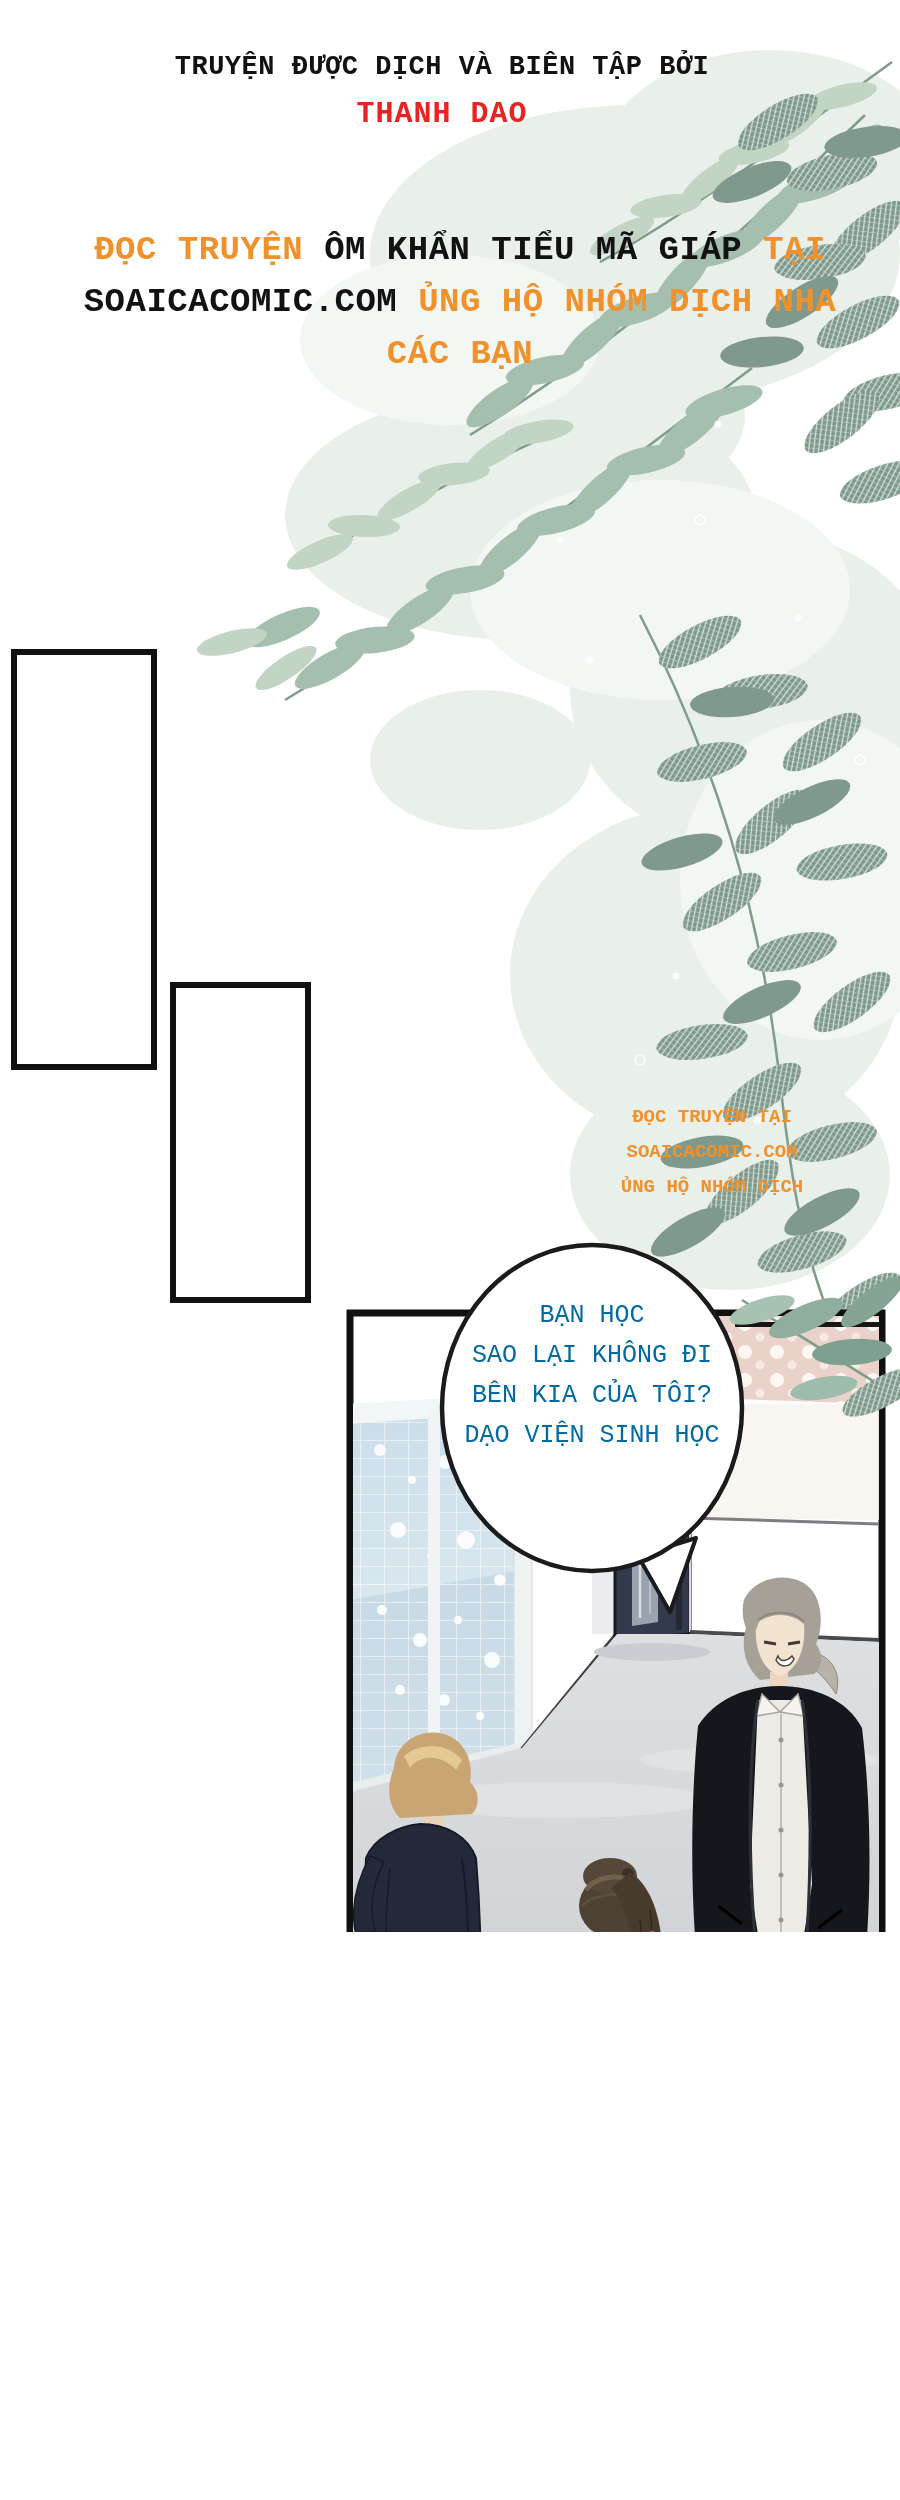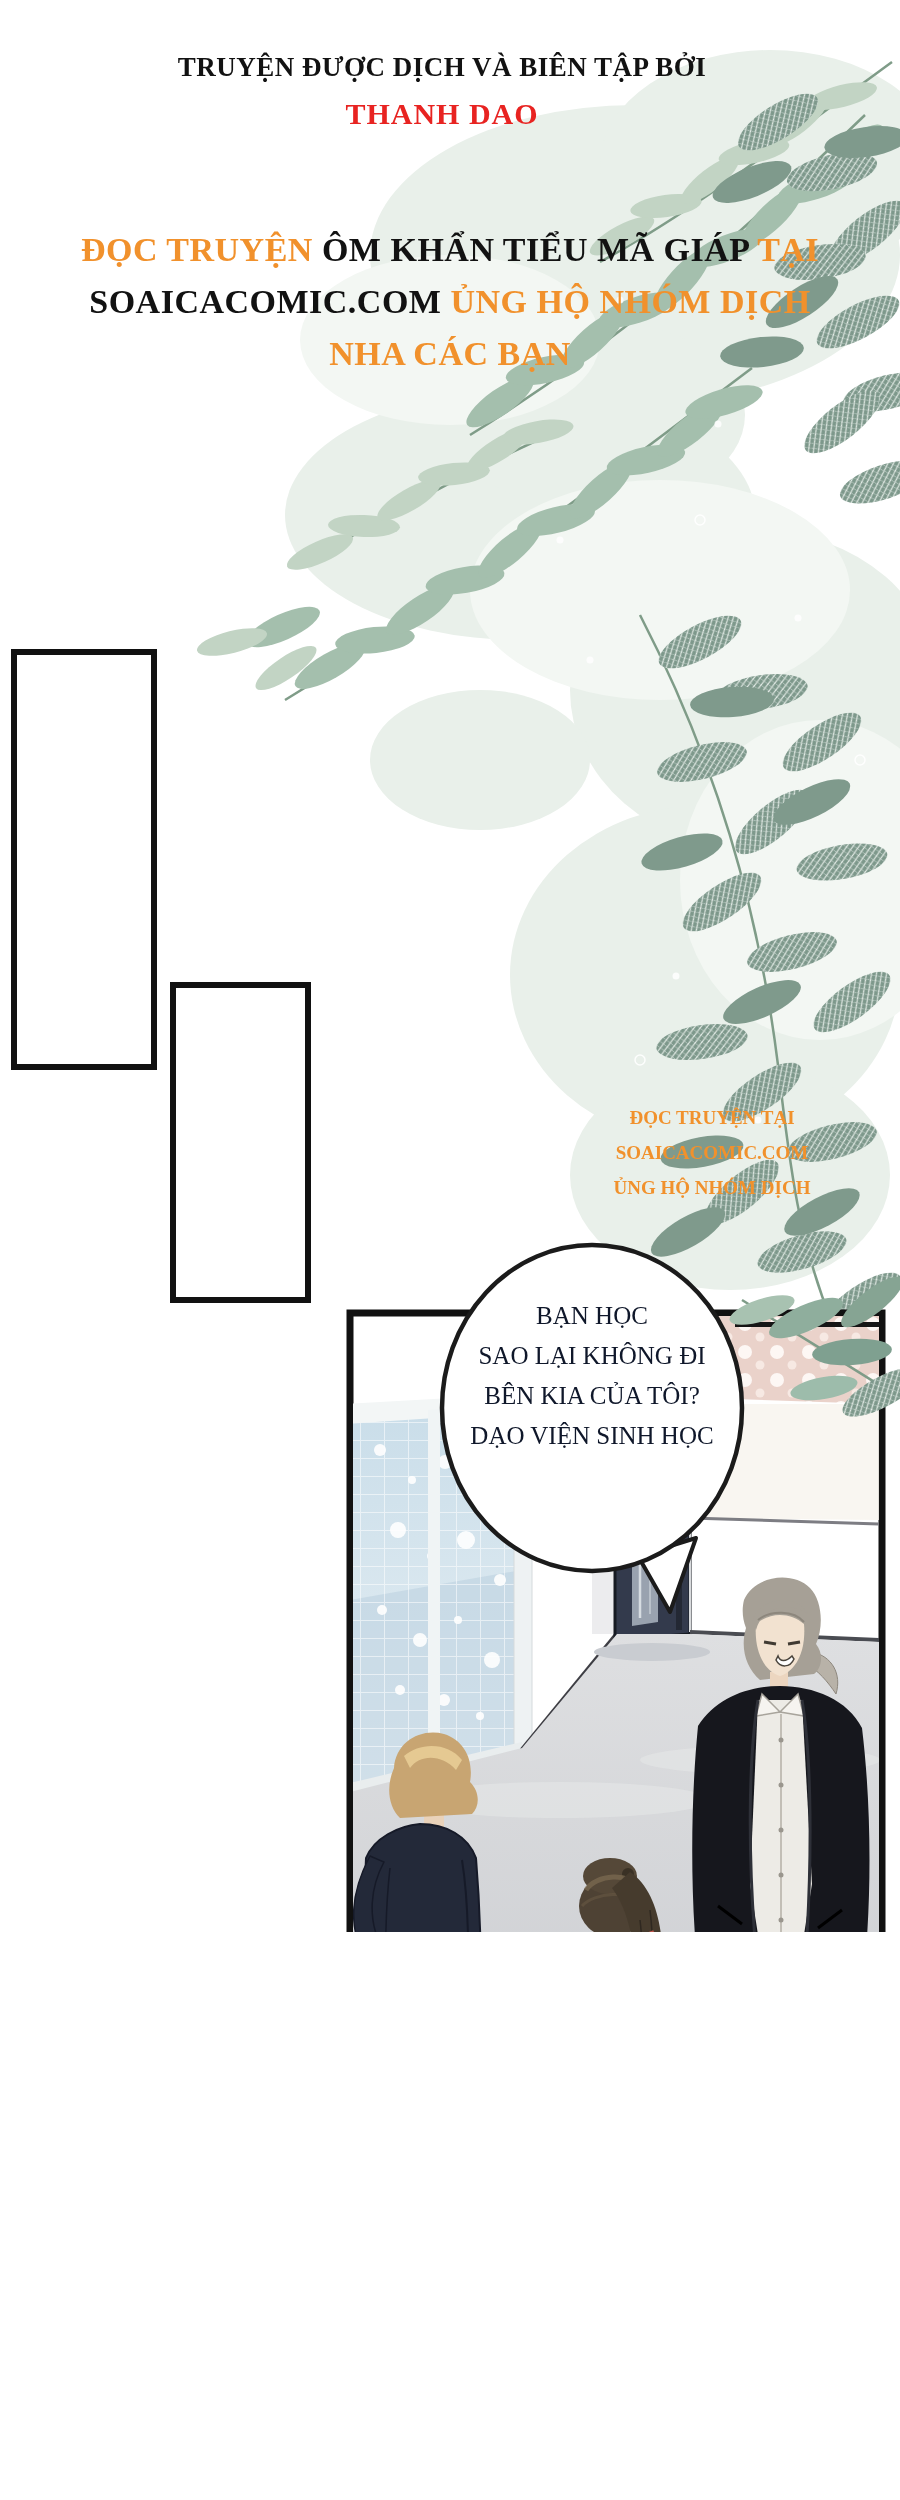--- a/index.html
+++ b/index.html
@@ -1,31 +1,31 @@
 <!DOCTYPE html>
 <html style="--orange: #f1912c; --red: #e82321; --ink: #121212; --leaf_light: #c2d4c4; --leaf_mid: #a4bfad; --leaf_dark: #7f9a8c; --polka_dark: #56525e; --polka_pink: #ead2ca; --glass_blue: #c9dde9; --floor_gray: #c6c8cc; --bottom_panel_blue: #b9c3d2;"><head>
 <meta charset="utf-8">
 <style>
   html,body{margin:0;padding:0;background:#ffffff;}
   .canvas{position:relative;width:900px;height:1932px;background:#fff;overflow:hidden;
-          font-family:Liberation Serif, serif;}
+          font-family:Liberation Mono, monospace;}
   .art{position:absolute;left:0;top:0;}
   .txt{position:absolute;text-align:center;white-space:nowrap;}
   .credit-line{left:142px;top:52px;width:600px;font-size:27px;font-weight:bold;
                color:var(--ink,#121212);letter-spacing:.5px;}
   .credit-author{left:142px;top:97px;width:600px;font-size:30px;font-weight:bold;
                  color:var(--red,#e82321);letter-spacing:1px;}
-  .promo{left:70px;top:224px;width:760px;font-size:34px;font-weight:bold;line-height:52px;
+  .promo{left:80px;top:224px;width:760px;font-size:34px;font-weight:bold;line-height:52px;
          letter-spacing:.5px;white-space:normal;}
   .promo .o{color:var(--orange,#f1912c);}
   .promo .k{color:var(--ink,#121212);}
   .watermark{left:592px;top:1100px;width:240px;font-size:19px;font-weight:bold;line-height:35px;
              color:var(--orange,#f1912c);}
   .bubble-text{left:448px;top:1296px;width:288px;font-size:25px;line-height:40px;
-               color:#0f172a;white-space:normal;font-weight:400;}
+               color:#0369a1;white-space:normal;font-weight:400;}
 </style>
 </head>
 <body>
 
 <div class="canvas">
 
 <svg class="art" width="900" height="2500" viewBox="0 0 900 2500">
 <defs>
   <pattern id="hatchA" width="7" height="7" patternUnits="userSpaceOnUse">
     <rect width="7" height="7" fill="#7d988b"></rect>

